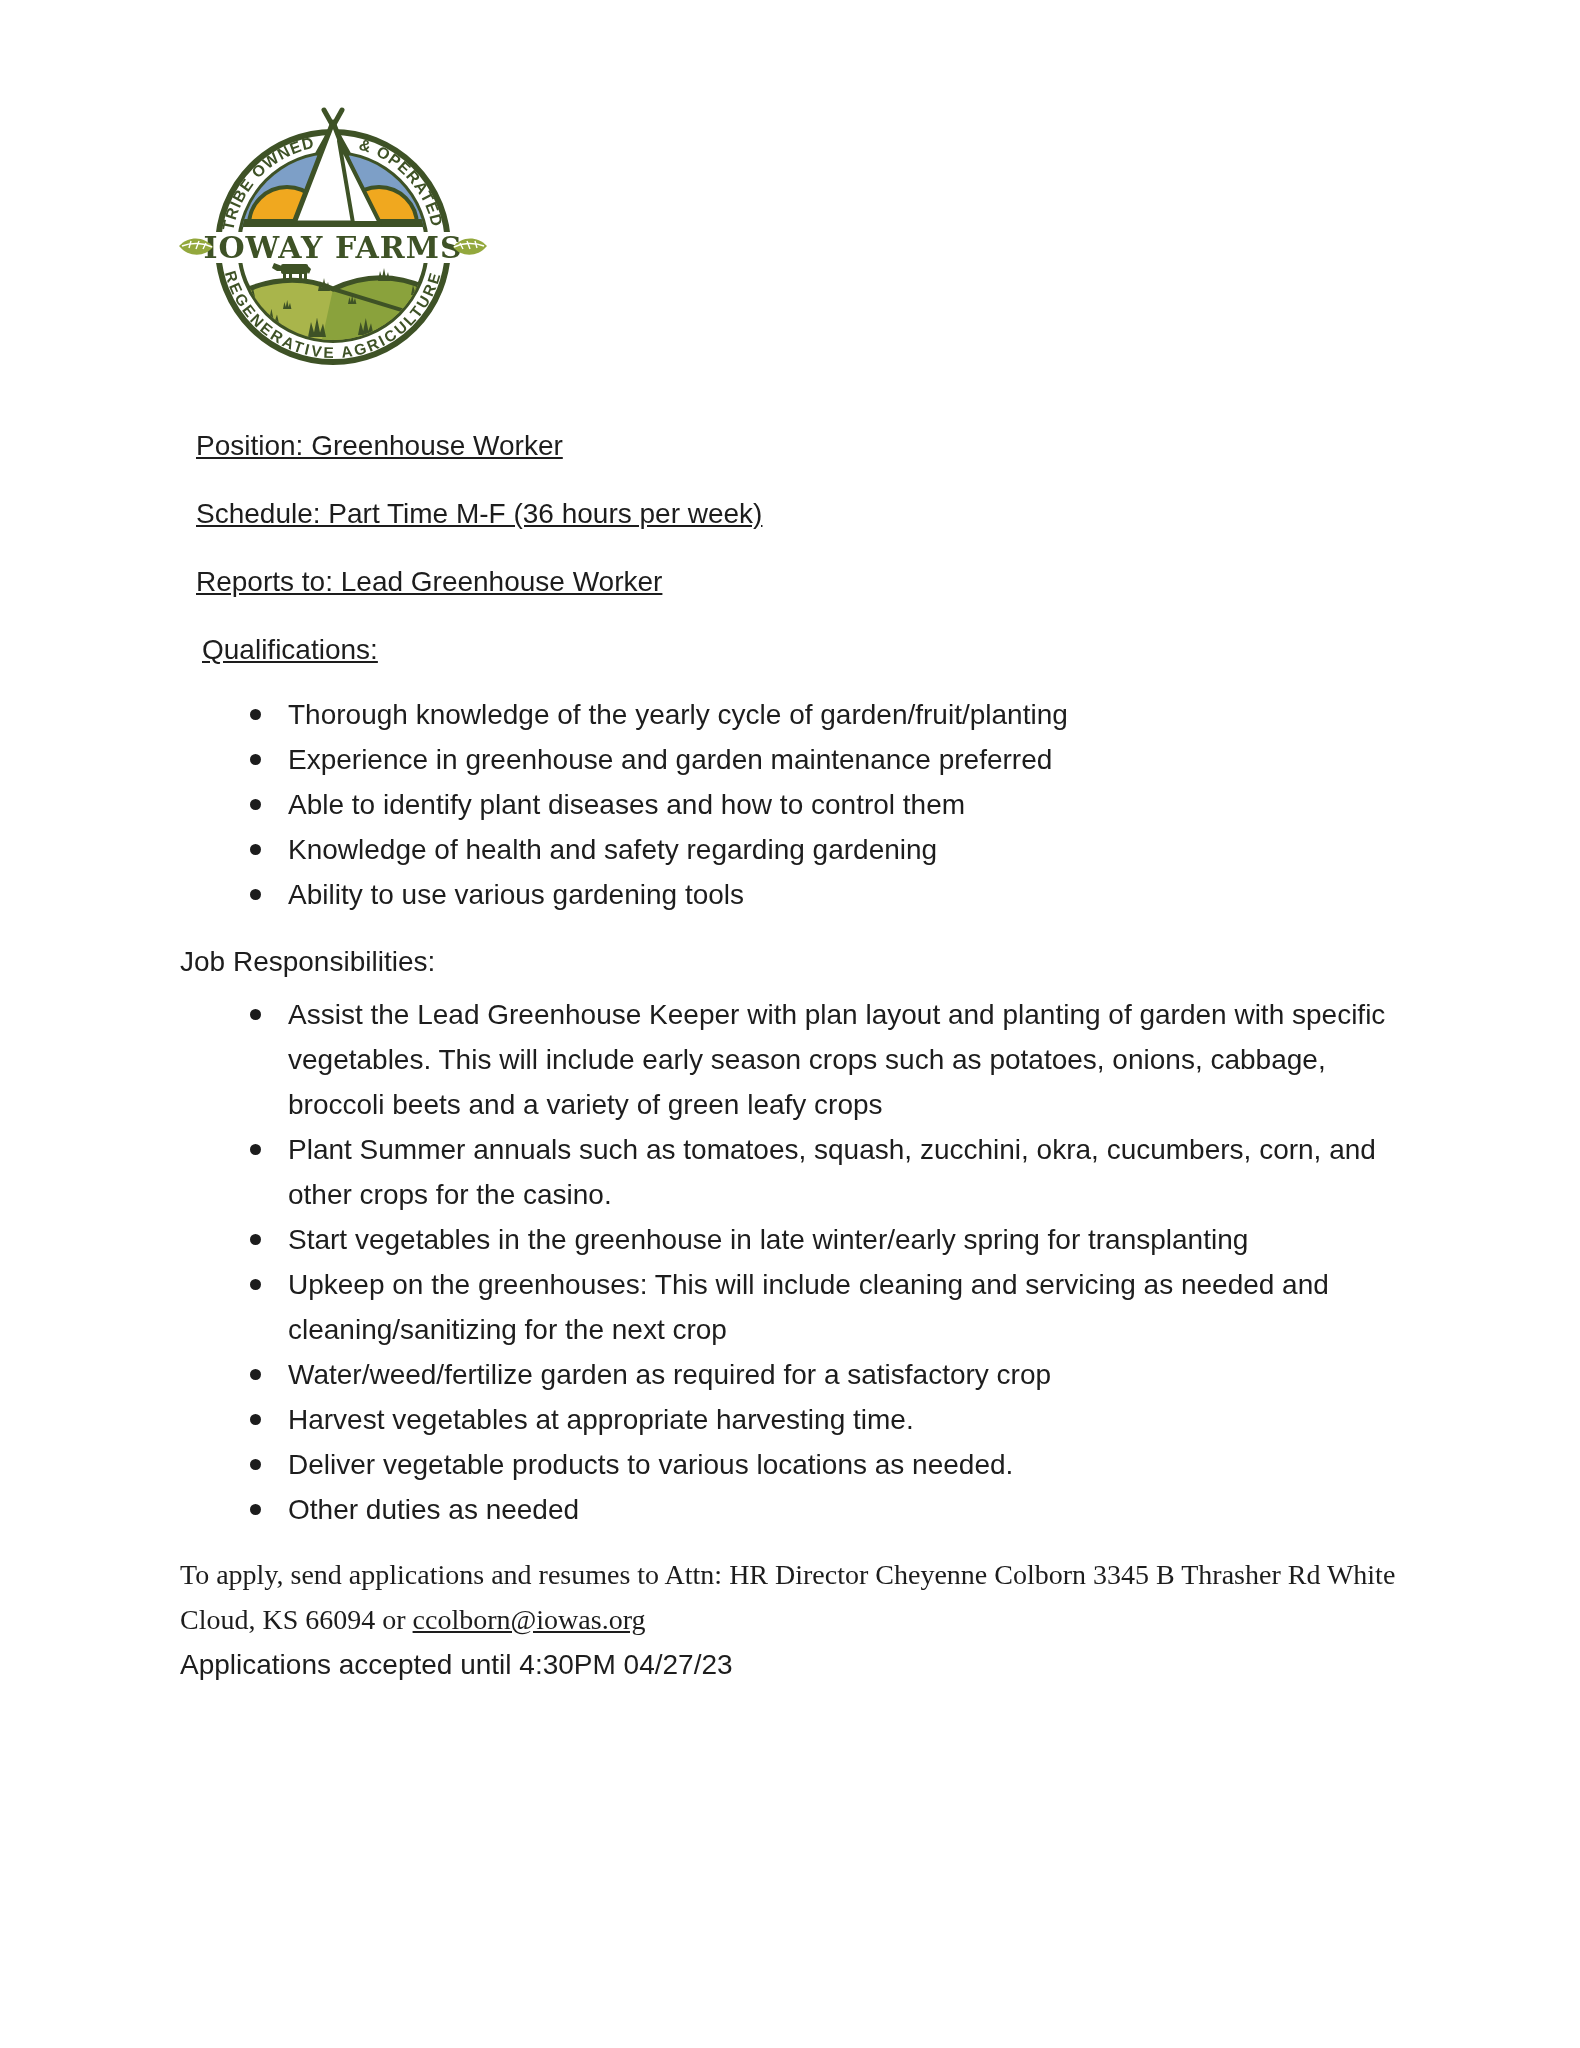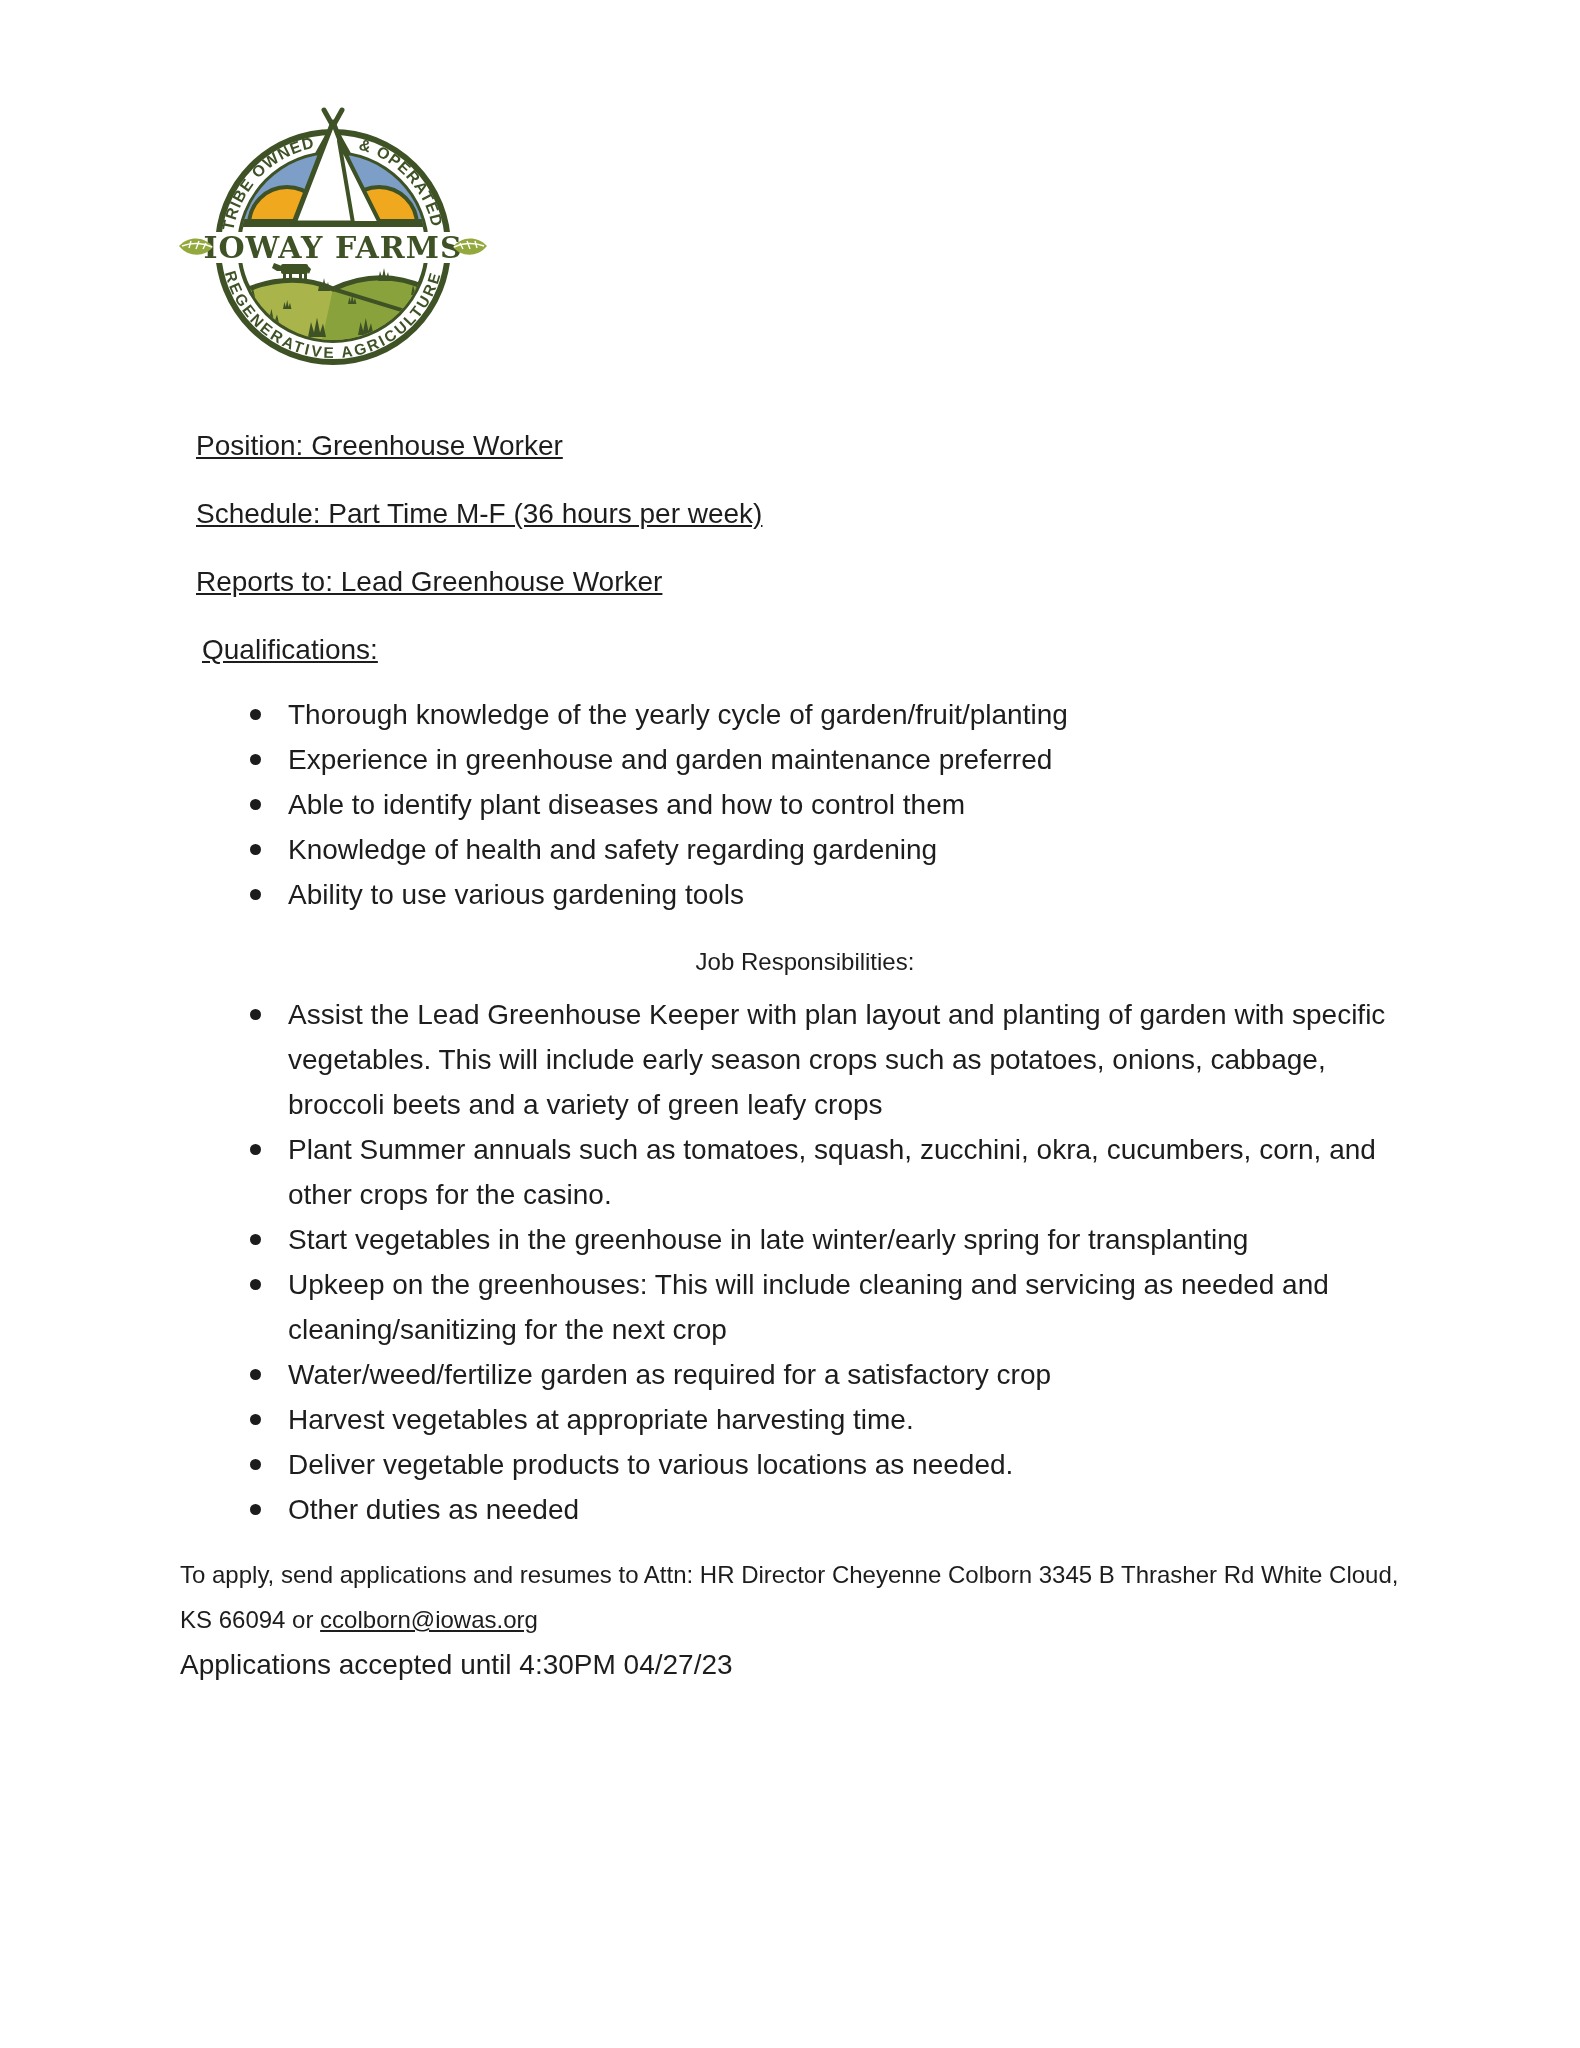--- a/index.html
+++ b/index.html
@@ -48,28 +48,28 @@
     position:absolute;
     left:62px;
     top:17px;
     width:11px;
     height:11px;
     border-radius:50%;
     background:#1c1c1c;
   }
   .section-heading{
     margin:22px 0 0 0;
-    font-size:24px;
+    font-size:28px;
     line-height:45px;
-    text-align:center;
   }
   .closing{
     margin:20px 0 0 0;
-    font-size:24px;
+    font-size:28px;
     line-height:45px;
+    font-family:Liberation Serif, serif;
   }
   .closing-line2{
     margin:0;
     font-size:28px;
     line-height:45px;
   }
   .email-link{
     color:inherit;
     text-decoration:underline;
     cursor:pointer;

